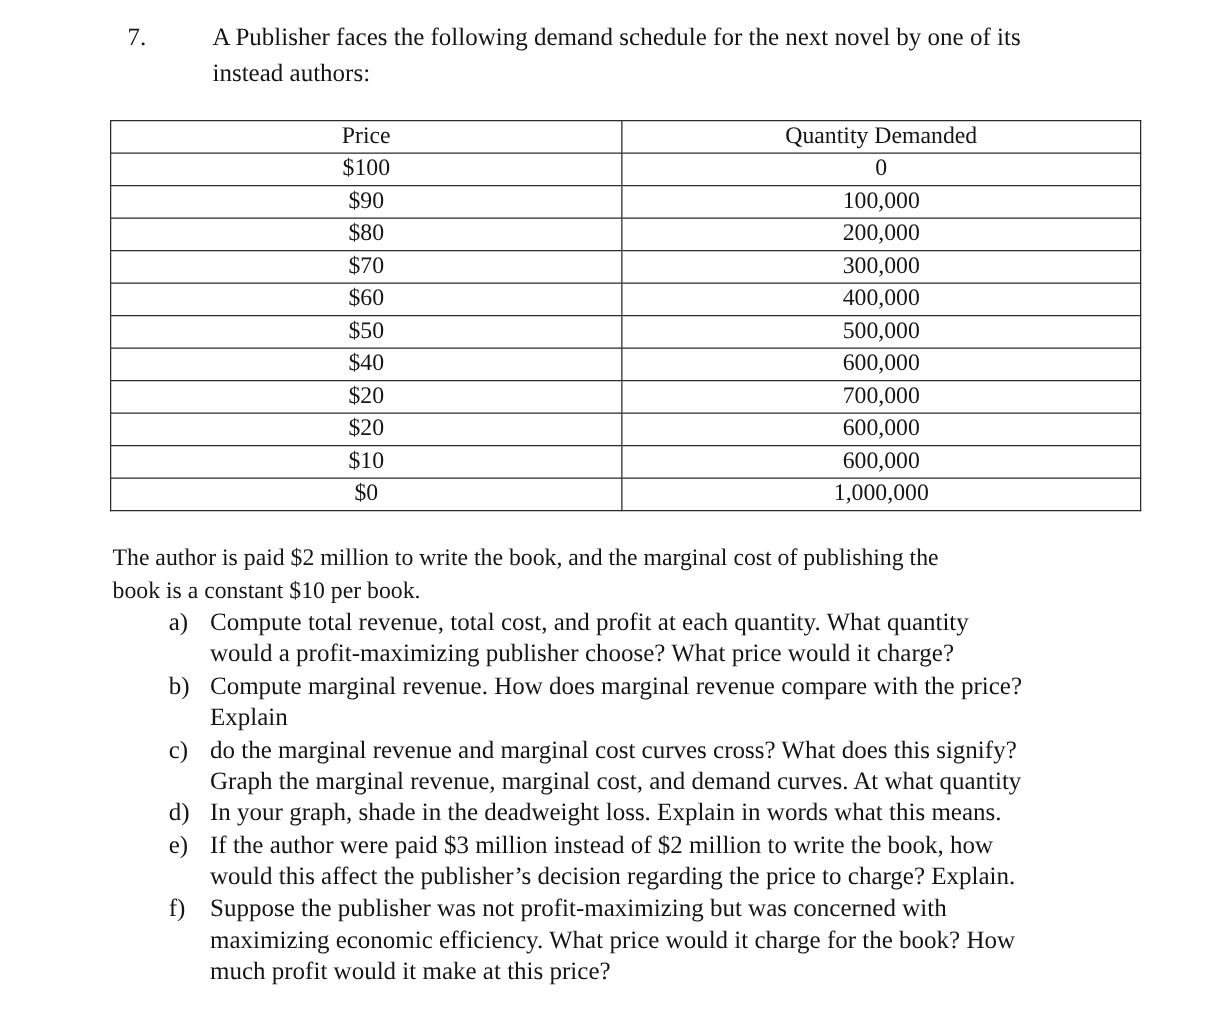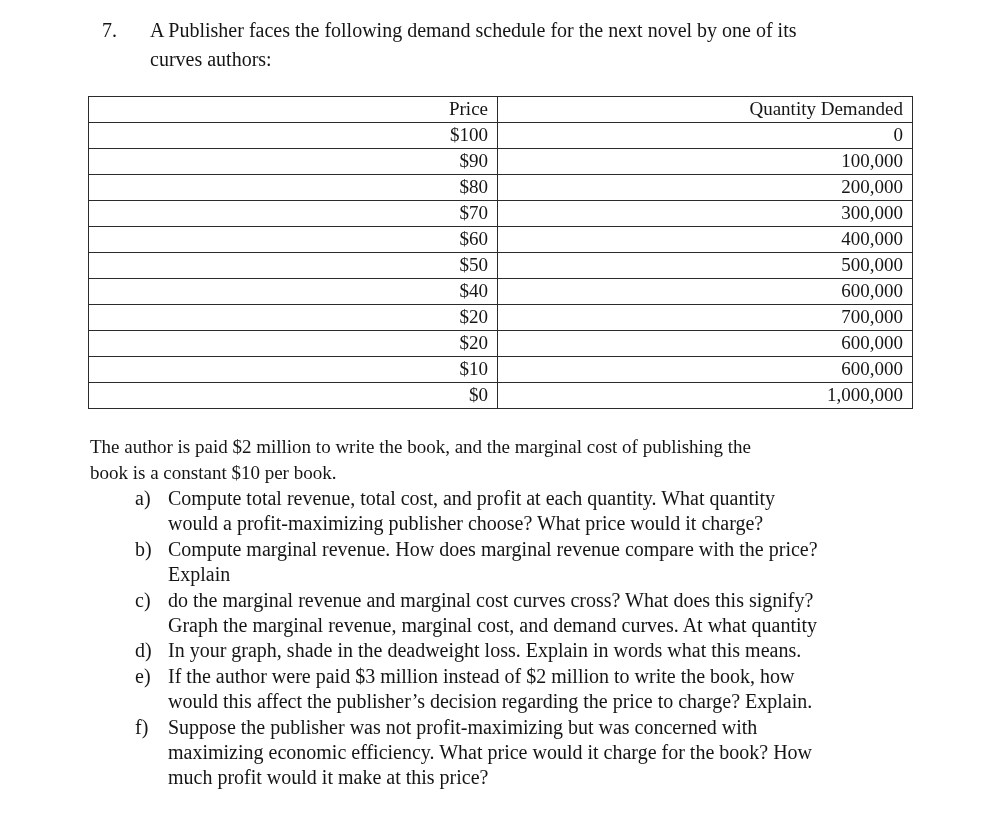--- a/index.html
+++ b/index.html
@@ -23,39 +23,39 @@
     left: 102px;
     width: 800px;
     display: flex;
     font-size: 20px;
     line-height: 29px;
   }
   .qnum {
     width: 48px;
     flex: 0 0 48px;
   }
-  .intro-line { white-space: nowrap; }
+  .intro-line { white-space: nowrap; margin-left: 20px; }
 
   
   .table-wrap {
     position: absolute;
     top: 96px;
     left: 88px;
     width: 824px;
   }
   table.demand {
     width: 100%;
     border-collapse: collapse;
     table-layout: fixed;
   }
   table.demand th, table.demand td {
     border: 1.6px solid #2b2b2b;
     font-size: 19px;
     font-weight: normal;
-    text-align: right;
+    text-align: center;
     padding: 1px 9px 2px 9px;
     height: 22px;
     line-height: 22px;
   }
   table.demand col.c1 { width: 409px; }
   table.demand col.c2 { width: 415px; }
 
   
   .paragraph {
     position: absolute;
@@ -86,21 +86,21 @@
 </style>
 </head>
 <body>
 
 <div class="page">
 
   <div class="question-header">
     <span class="qnum">7.</span>
     <div id="intro-lines">
         <div class="intro-line">A Publisher faces the following demand schedule for the next novel by one of its</div>
-        <div class="intro-line">curves authors:</div>
+        <div class="intro-line">instead authors:</div>
       </div>
   </div>
 
   <div class="table-wrap">
     <table class="demand">
       <colgroup>
           <col class="c1">
           <col class="c2">
         </colgroup>
       <thead>

